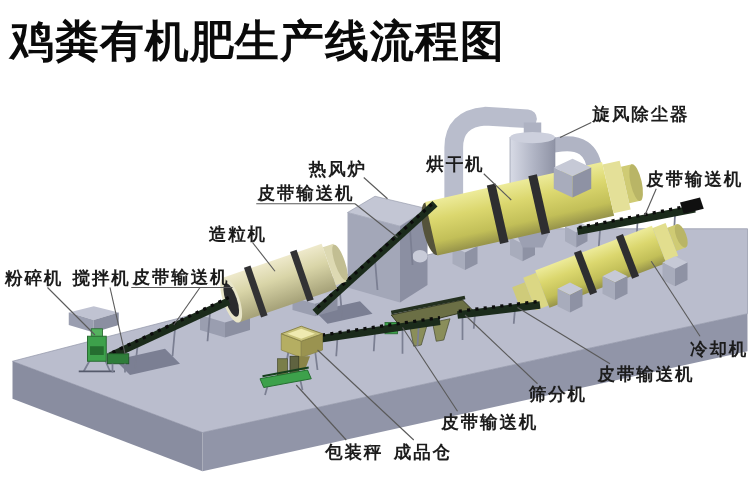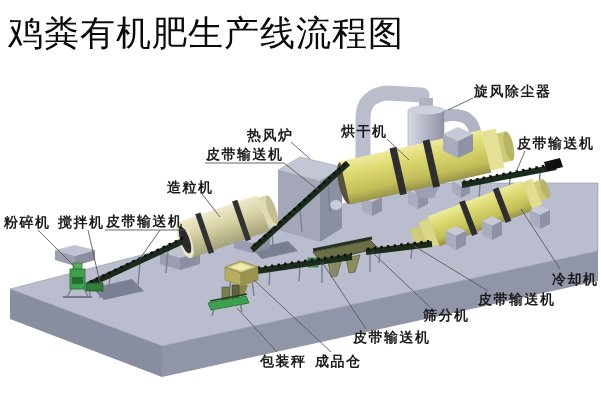--- a/index.html
+++ b/index.html
@@ -1,19 +1,19 @@
 <!DOCTYPE html>
 <html><head>
 <meta charset="utf-8">
 <style>
   html,body{margin:0;padding:0;background:#fff;}
   .stage{position:relative;width:601px;height:401px;background:#ffffff;overflow:hidden;
          font-family:"Liberation Sans", sans-serif;}
   .page-title{position:absolute;left:8px;top:10px;font-family:"DejaVu Serif", serif;
-      font-size:35px;font-weight:400;color:#0a0a0a;letter-spacing:1px;white-space:nowrap;}
+      font-size:35px;font-weight:700;color:#0a0a0a;letter-spacing:1px;white-space:nowrap;}
   svg{position:absolute;left:0;top:0;}
   text.mlabel{font-size:14px;fill:#1c1c1c;font-family:"Liberation Serif", serif;
       font-weight:600;letter-spacing:1.5px;}
   .leader{stroke:#5a5a5a;stroke-width:0.9;fill:none;}
   .belt{stroke:#1b2b1b;stroke-width:6;fill:none;}
   .studs{stroke:#0c0c0c;stroke-width:2.6;fill:none;stroke-dasharray:2.5 4.2;}
   .leg{stroke:#7b7f92;stroke-width:1.4;fill:none;}
 </style>
 </head>
 <body>

